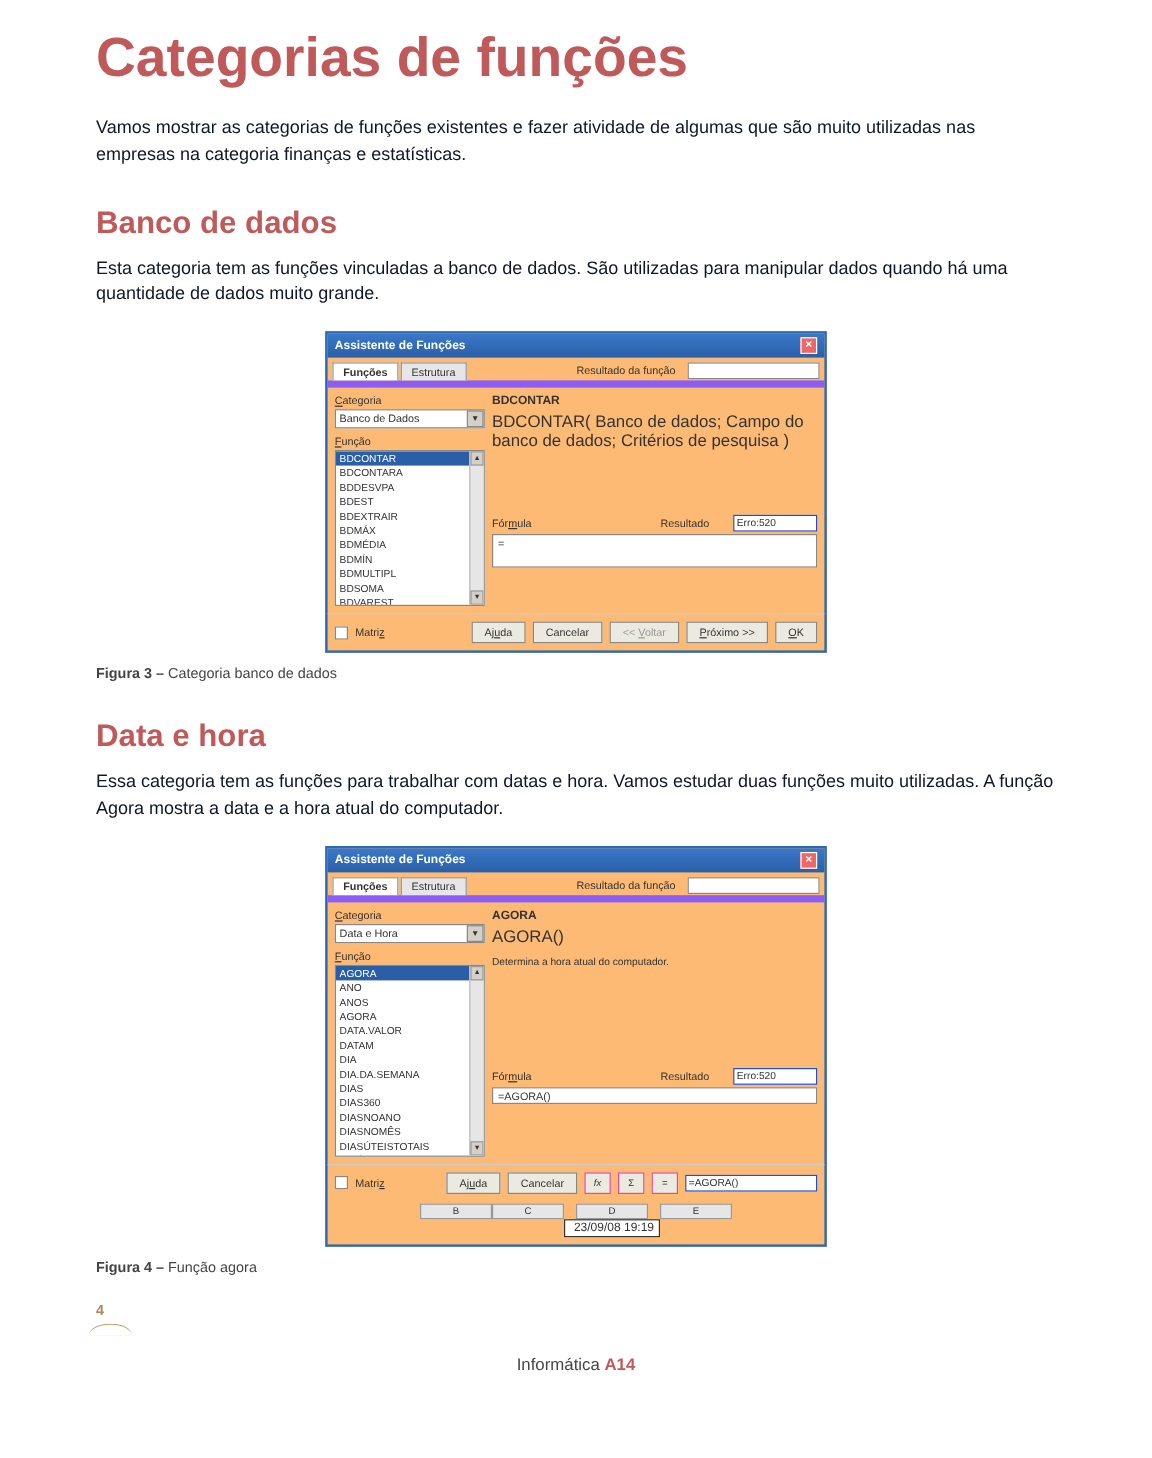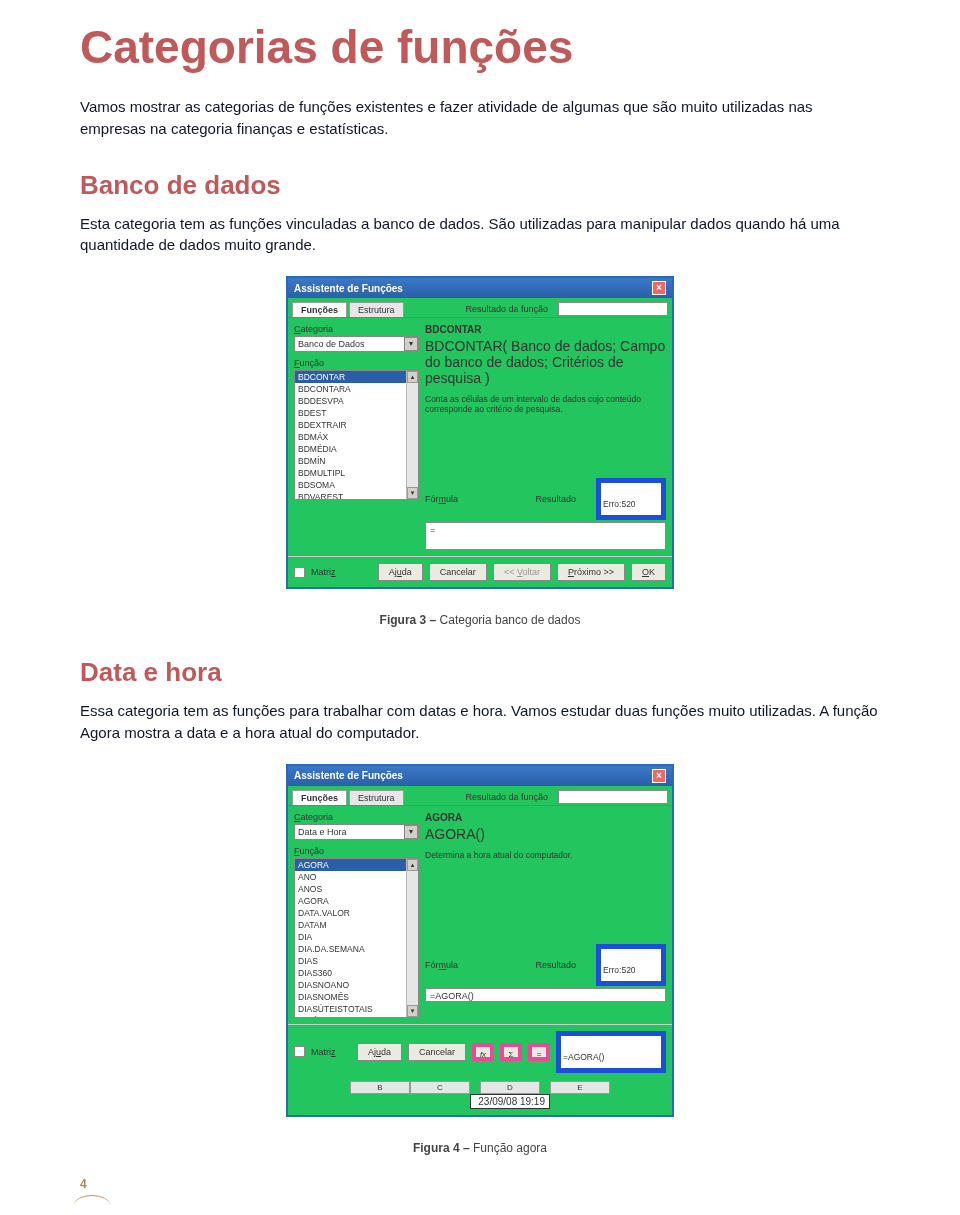--- a/index.html
+++ b/index.html
@@ -28,24 +28,24 @@
   h2.section-title {
     color: #c05a5a;
     font-size: 26px;
     font-weight: 700;
     margin-top: 30px;
     margin-bottom: 12px;
   }
 
   
   .dialog {
-    width: 388px;
+    width: 418px;
     border: 2px solid #2a6bb8;
-    background: #22c55e;
-    margin: 18px auto 24px auto;
+    background: #fdba74;
+    margin: 18px auto 10px auto;
     font-size: 9px;
     font-family: Tahoma, Arial, sans-serif;
     position: relative;
   }
   .titlebar {
     background: linear-gradient(#3a78c8, #2a5fa8);
     color: #fff;
     font-weight: bold;
     font-size: 10px;
     padding: 3px 6px;
@@ -57,21 +57,21 @@
     width: 14px; height: 14px;
     background: #e66;
     border: 1px solid #fff;
     color: #fff;
     font-size: 10px;
     line-height: 12px;
     text-align: center;
   }
   .tabs-row {
     display: flex;
-    border-bottom: 1px solid #8b5cf6;
+    border-bottom: 6px solid #8b5cf6;
     padding: 4px 4px 0 4px;
     gap: 2px;
   }
   .tab {
     padding: 2px 8px;
     font-size: 9px;
     border: 1px solid #999;
     border-bottom: none;
     background: #e6e6e6;
   }
@@ -166,26 +166,26 @@
   .formula-box {
     border: 1px solid #888;
     background: #fff;
     height: 28px;
     width: 100%;
     margin-top: 2px;
     padding: 2px 4px;
     font-size: 9px;
   }
   .small-input {
-    border: 5px solid #1d4ed8;
+    border: 1px solid #1d4ed8;
     background: #fff;
     height: 14px;
     width: 70px;
     font-size: 8.5px;
-    padding: 16px 2px;
+    padding: 0 2px;
   }
   .dialog-footer {
     display: flex;
     align-items: center;
     gap: 6px;
     padding: 6px;
     border-top: 1px solid #ccc;
   }
   .chk {
     width: 11px; height: 11px;
@@ -197,21 +197,21 @@
     background: #eaeae0;
     padding: 1px 10px;
     font-size: 9px;
     height: 18px;
     line-height: 15px;
   }
   .btn.disabled { color: #999; }
   .spacer { flex: 1; }
 
   .caption {
-    text-align: center;
+    text-align: left;
     font-size: 12px;
     color: #444;
     margin-top: 4px;
     margin-bottom: 22px;
   }
   .caption .bold { font-weight: bold; }
 
   .cells-row {
     display: flex;
     justify-content: center;
@@ -249,21 +249,21 @@
   }
   .footer-brand {
     text-align: center;
     font-size: 14px;
     color: #444;
     margin-top: 20px;
   }
   .footer-brand .acc { color: #c05a5a; font-weight: bold; }
 
   .fx-btn {
-    border: 4px solid #ec4899;
+    border: 1px solid #ec4899;
     background: #eaeae0;
     width: 22px;
     height: 18px;
     font-size: 8px;
     line-height: 15px;
     text-align: center;
     font-style: italic;
   }
 </style>
 </head>
@@ -313,21 +313,20 @@
         </div>
         <div class="scroll-stub">
           <div class="scroll-arr">▴</div>
           <div class="scroll-arr">▾</div>
         </div>
       </div>
     </div>
     <div class="right-col">
       <div class="fname">BDCONTAR</div>
       <div class="fsig">BDCONTAR( Banco de dados; Campo do banco de dados; Critérios de pesquisa )</div>
-      <div class="fdesc">Conta as células de um intervalo de dados cujo conteúdo corresponde ao critério de pesquisa.</div>
       <div style="height:30px"></div>
       <div class="formula-row">
         <span class="lbl2">Fór<span style="text-decoration:underline">m</span>ula</span>
         <span class="spacer"></span>
         <span class="lbl2">Resultado</span>
         <div class="small-input">Erro:520</div>
       </div>
       <div class="formula-box">=</div>
     </div>
   </div>

